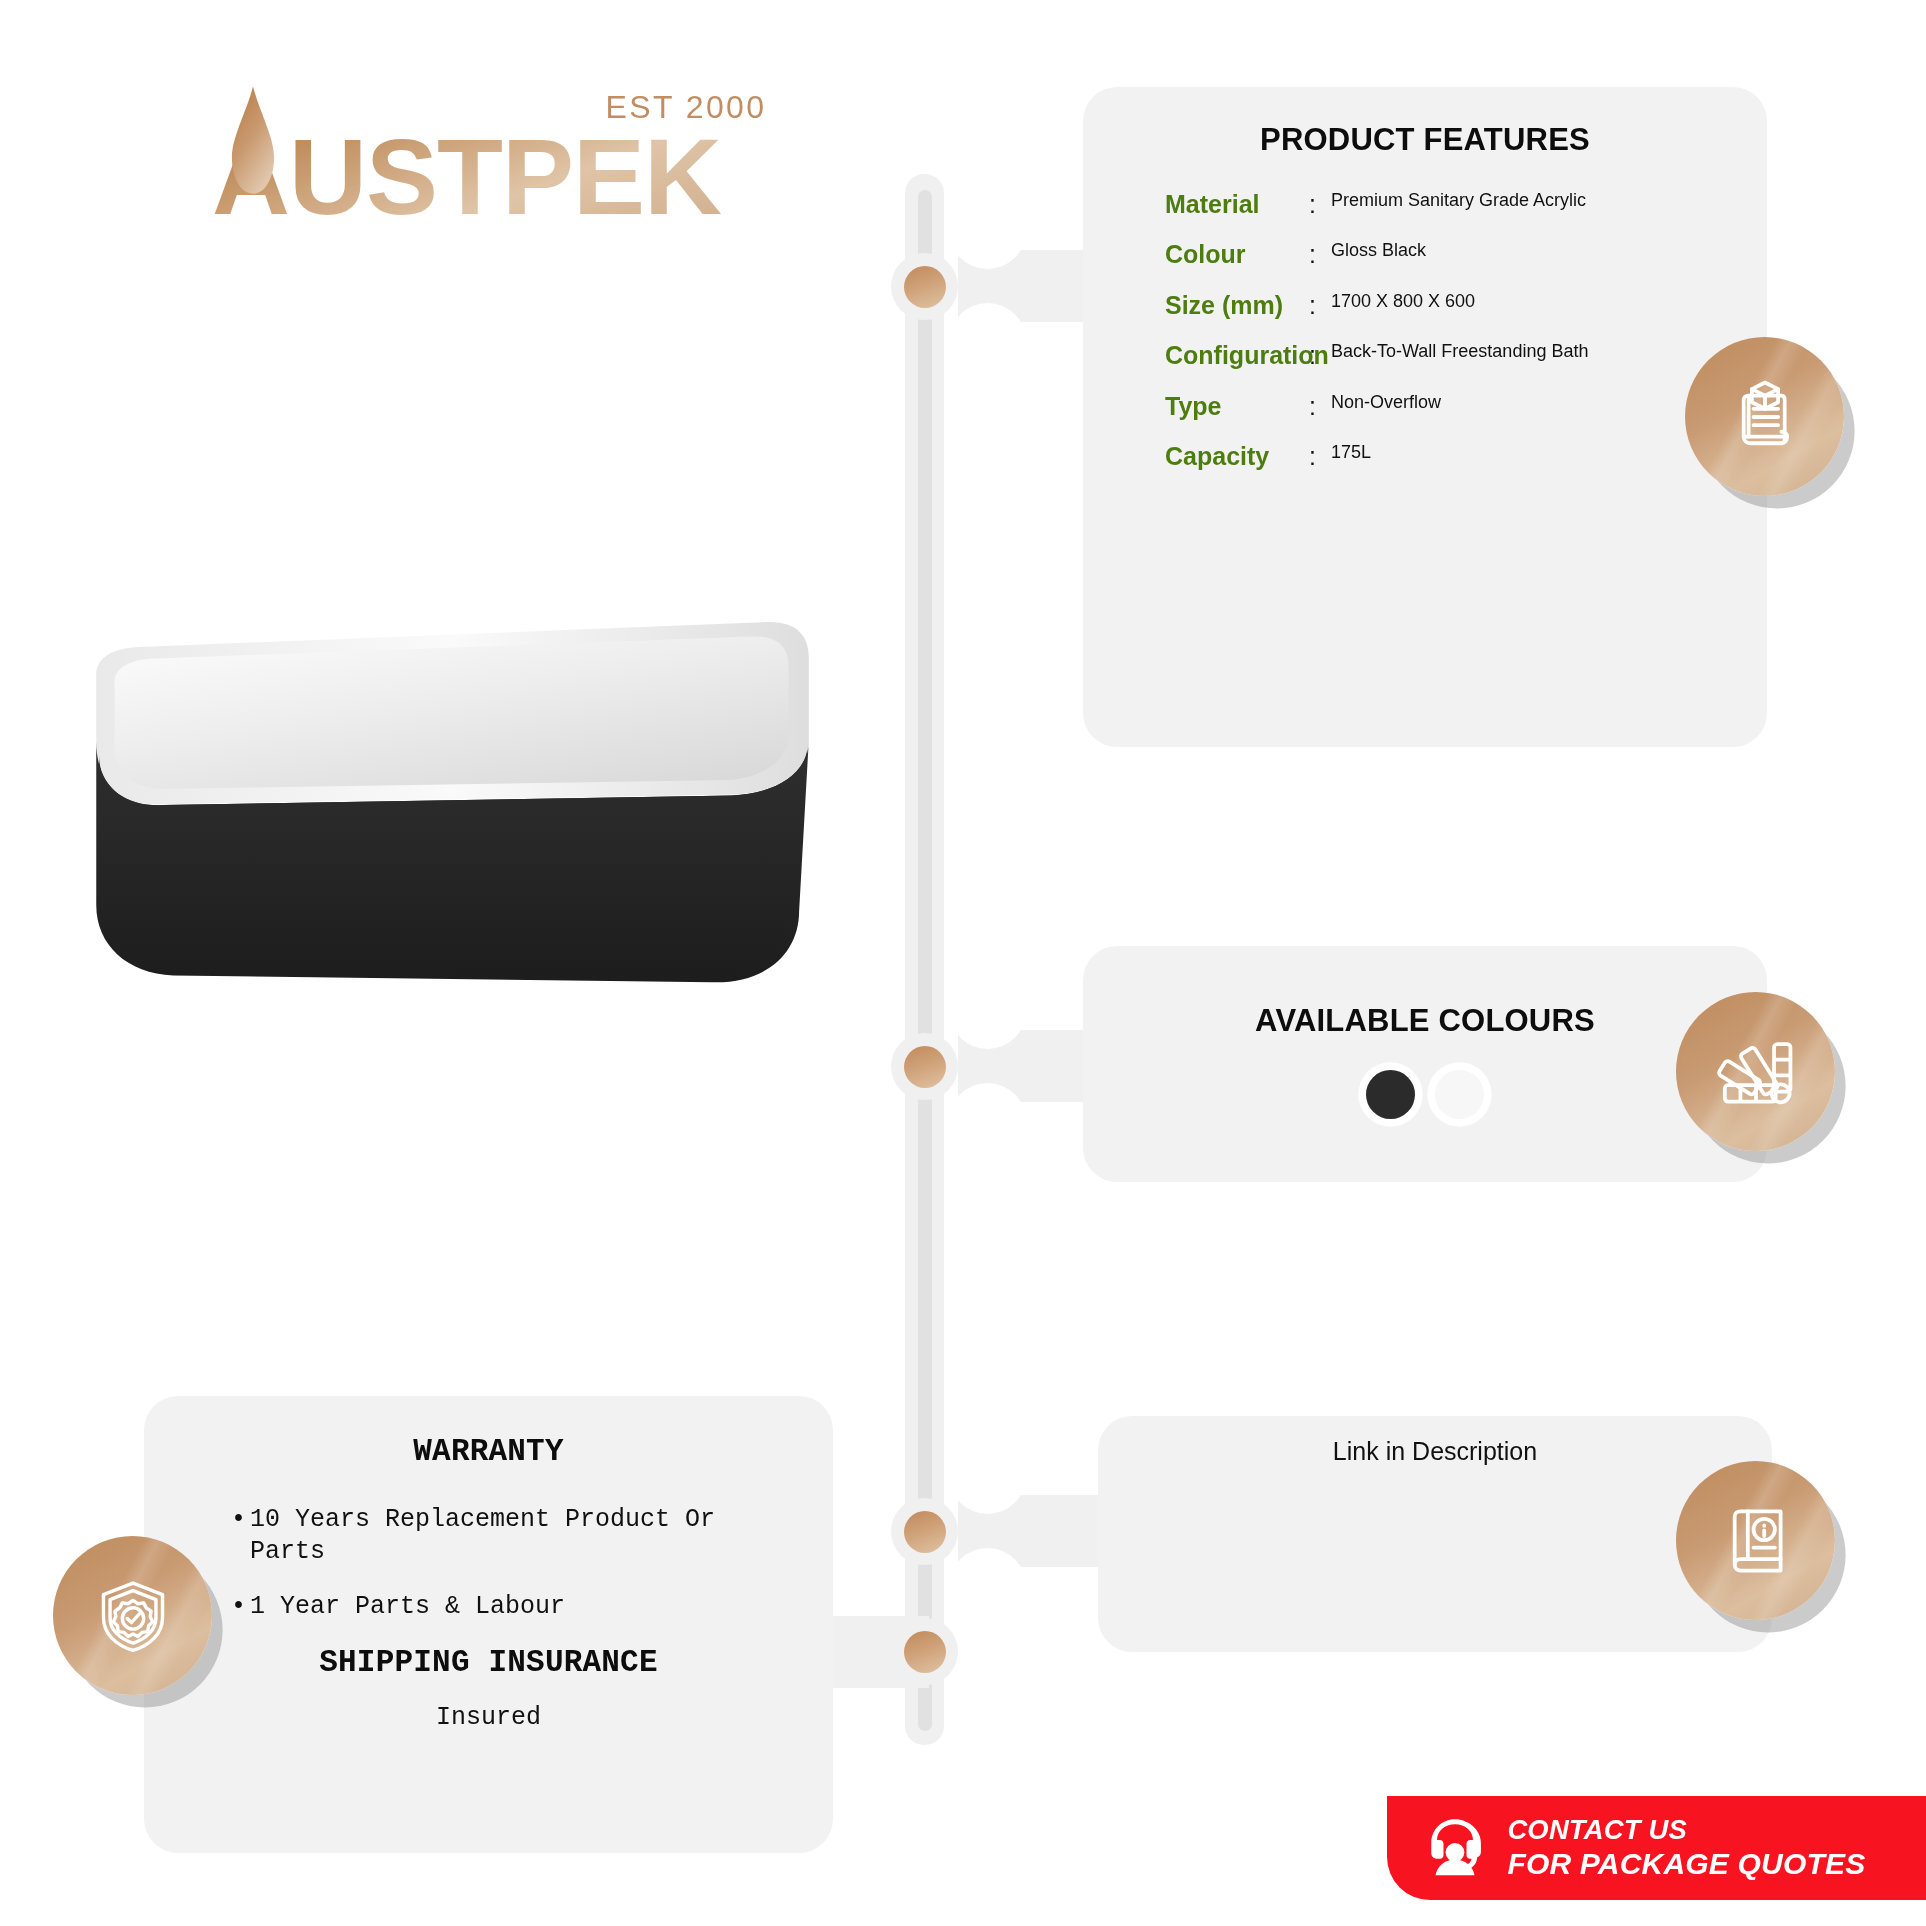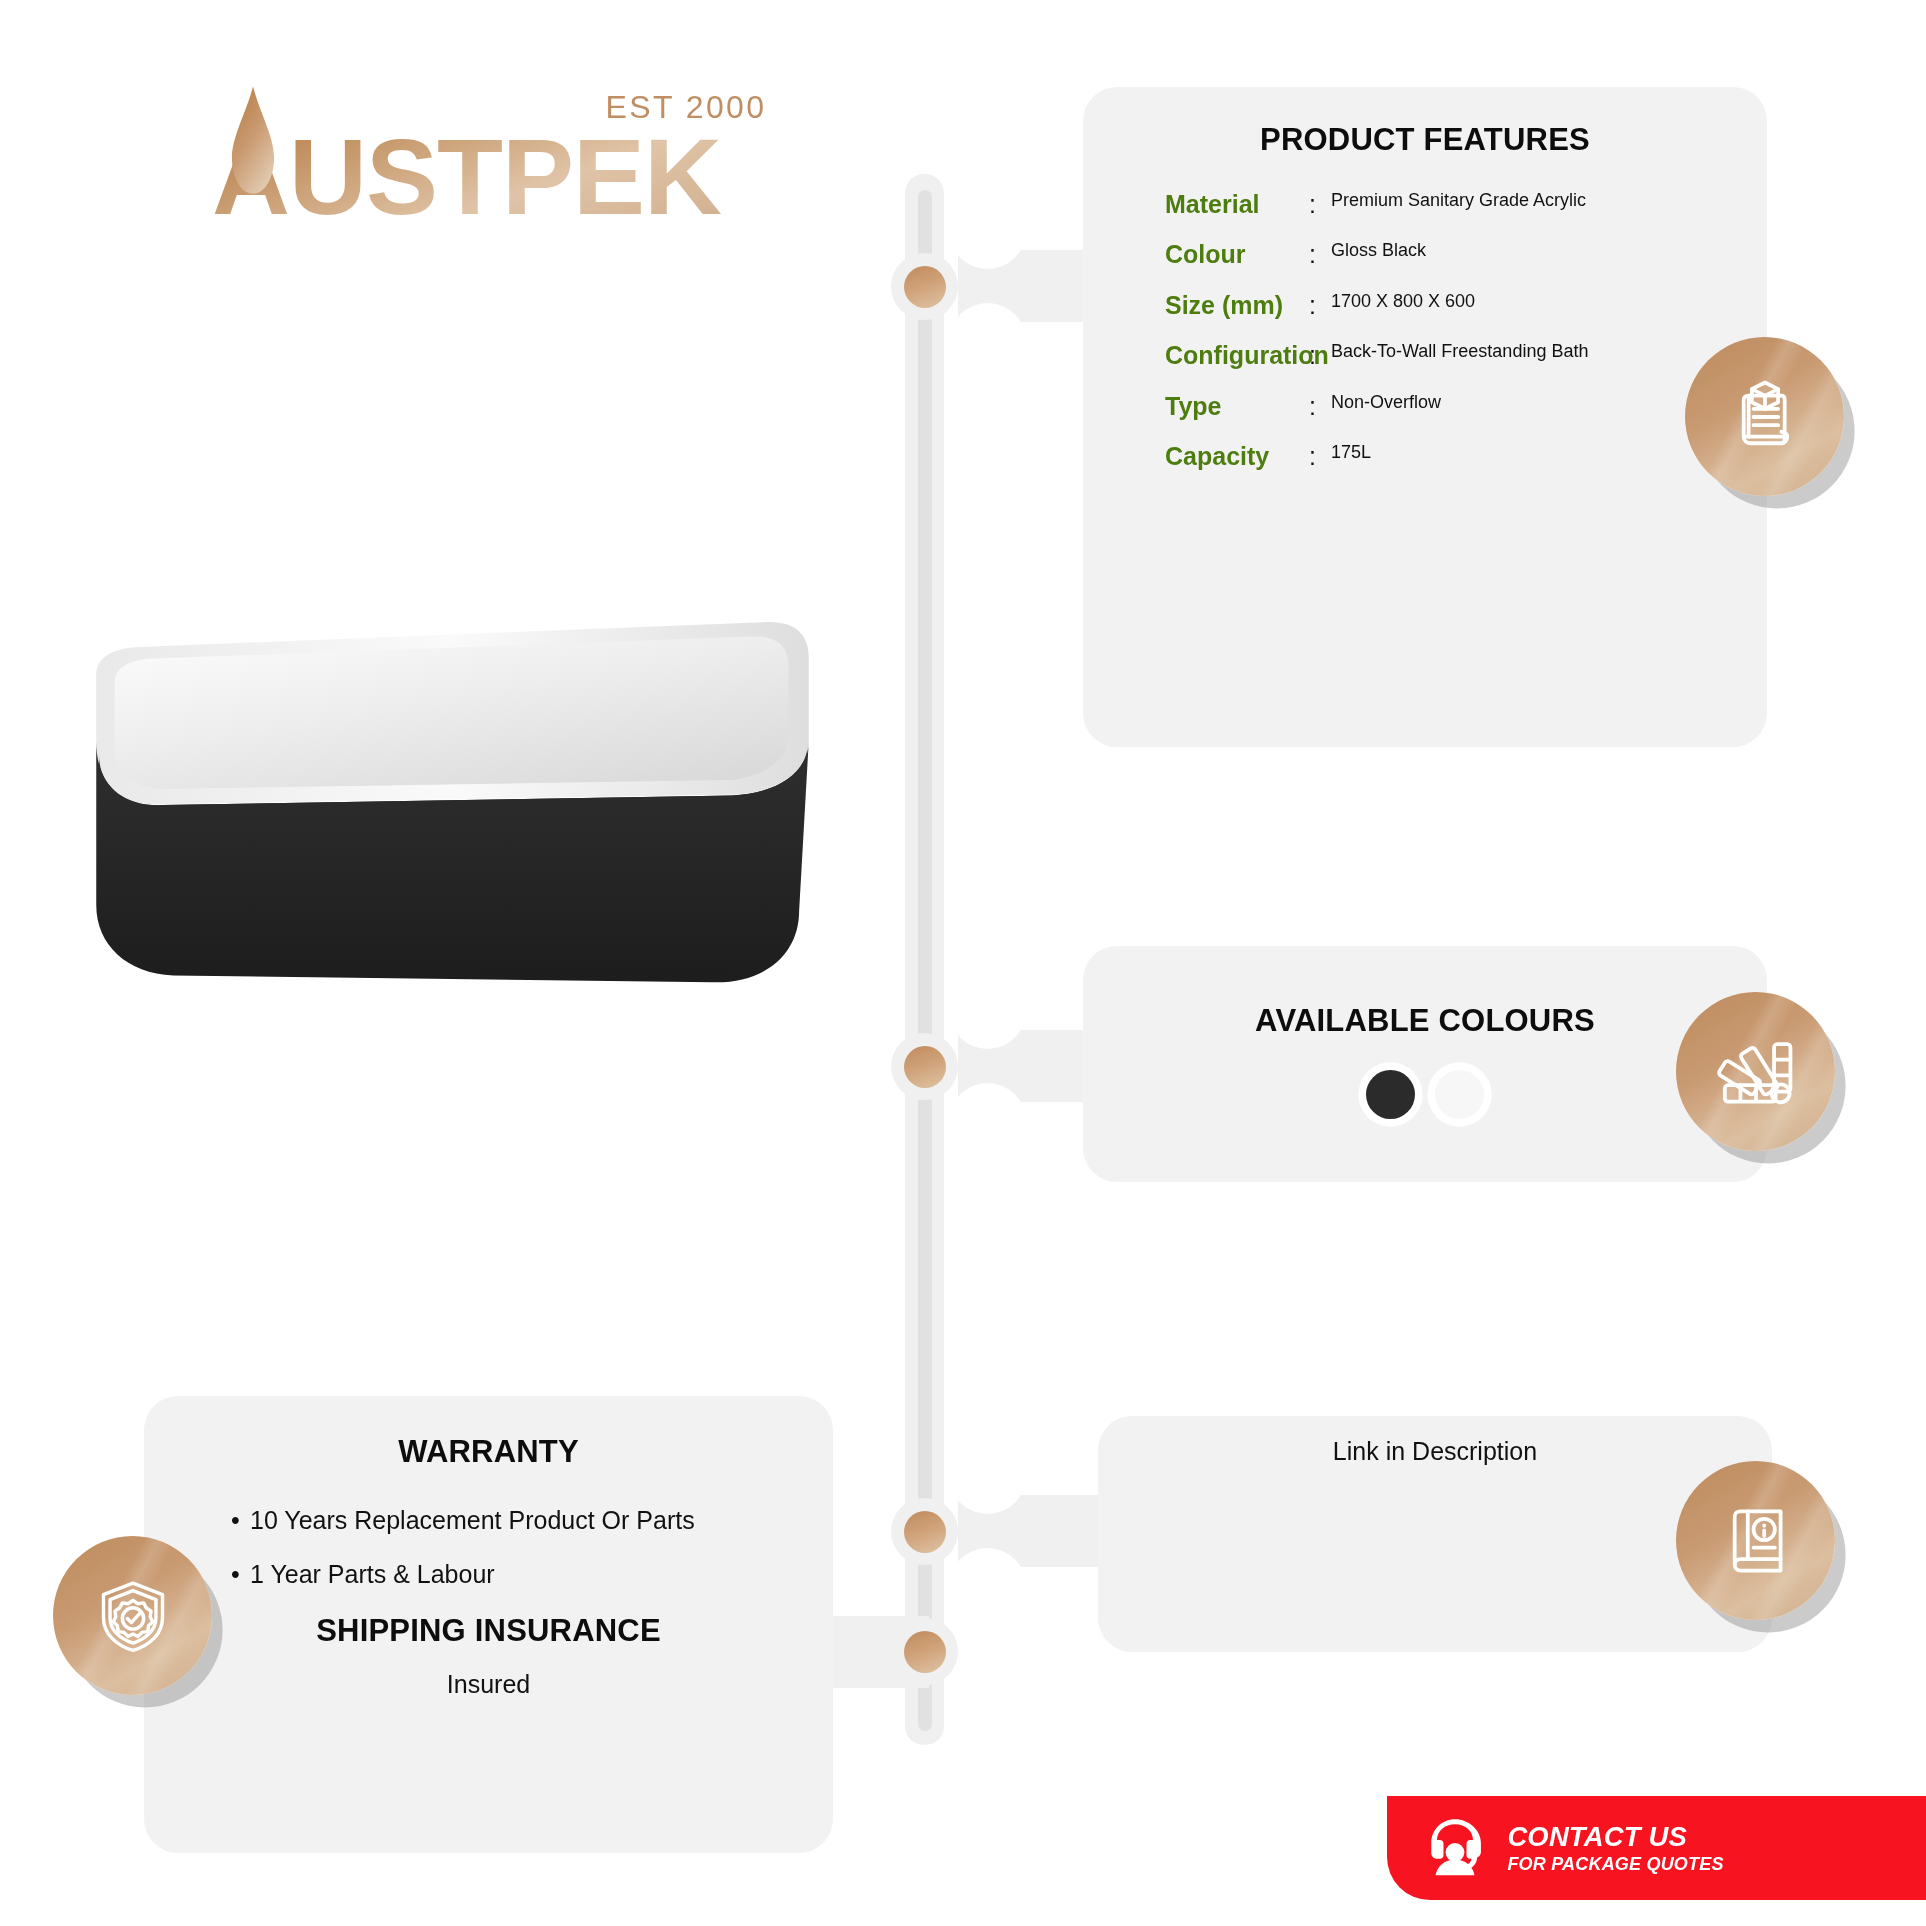--- a/index.html
+++ b/index.html
@@ -100,21 +100,21 @@
   }
 
   
   #panel-manual{left:1098px;top:1416px;width:674px;height:236px;}
   .man-title{margin-top:42px;}
   .man-sub{
     text-align:center;font-size:25px;font-weight:400;color:#111;margin-top:21px;
   }
 
   
-  #panel-warranty{left:144px;top:1396px;width:689px;height:457px;}
+  #panel-warranty{left:144px;top:1396px;width:689px;height:457px;font-family:Liberation Mono, monospace;}
   .war-title{margin-top:38px;}
   .war-list{margin:33px 0 0 87px;width:530px;}
   .war-item{
     display:flex;align-items:flex-start;margin-bottom:22px;
     font-size:25px;color:#111;line-height:1.3;
   }
   .war-bullet{flex:0 0 19px;font-size:25px;line-height:1.3;}
   .ship-title{margin-top:2px;}
   .ship-sub{
     text-align:center;font-size:25px;font-weight:400;color:#111;margin-top:21px;
@@ -140,21 +140,21 @@
   
   #contact-banner{
     position:absolute;left:1387px;top:1796px;width:539px;height:104px;
     background:#f81320;
     border-radius:0 0 0 43px;
     display:flex;align-items:center;z-index:9;font-style:italic;
   }
   .contact-icon{margin-left:32px;width:72px;height:72px;flex:0 0 72px;}
   .contact-text{margin-left:16.4px;color:#ffffff;}
   .contact-l1{font-size:27.4px;font-weight:600;line-height:1.22;letter-spacing:0.2px;}
-  .contact-l2{font-size:18px;font-weight:600;line-height:1.22;letter-spacing:0.2px;}
+  .contact-l2{font-size:30px;font-weight:600;line-height:1.22;letter-spacing:0.2px;}
 </style>
 </head>
 <body>
 
 <div class="stage">
 
   <div class="logo-wrap">
     <div class="logo-est">EST 2000</div>
     <svg class="logo-drop" viewBox="0 0 96 240">
       <defs>

